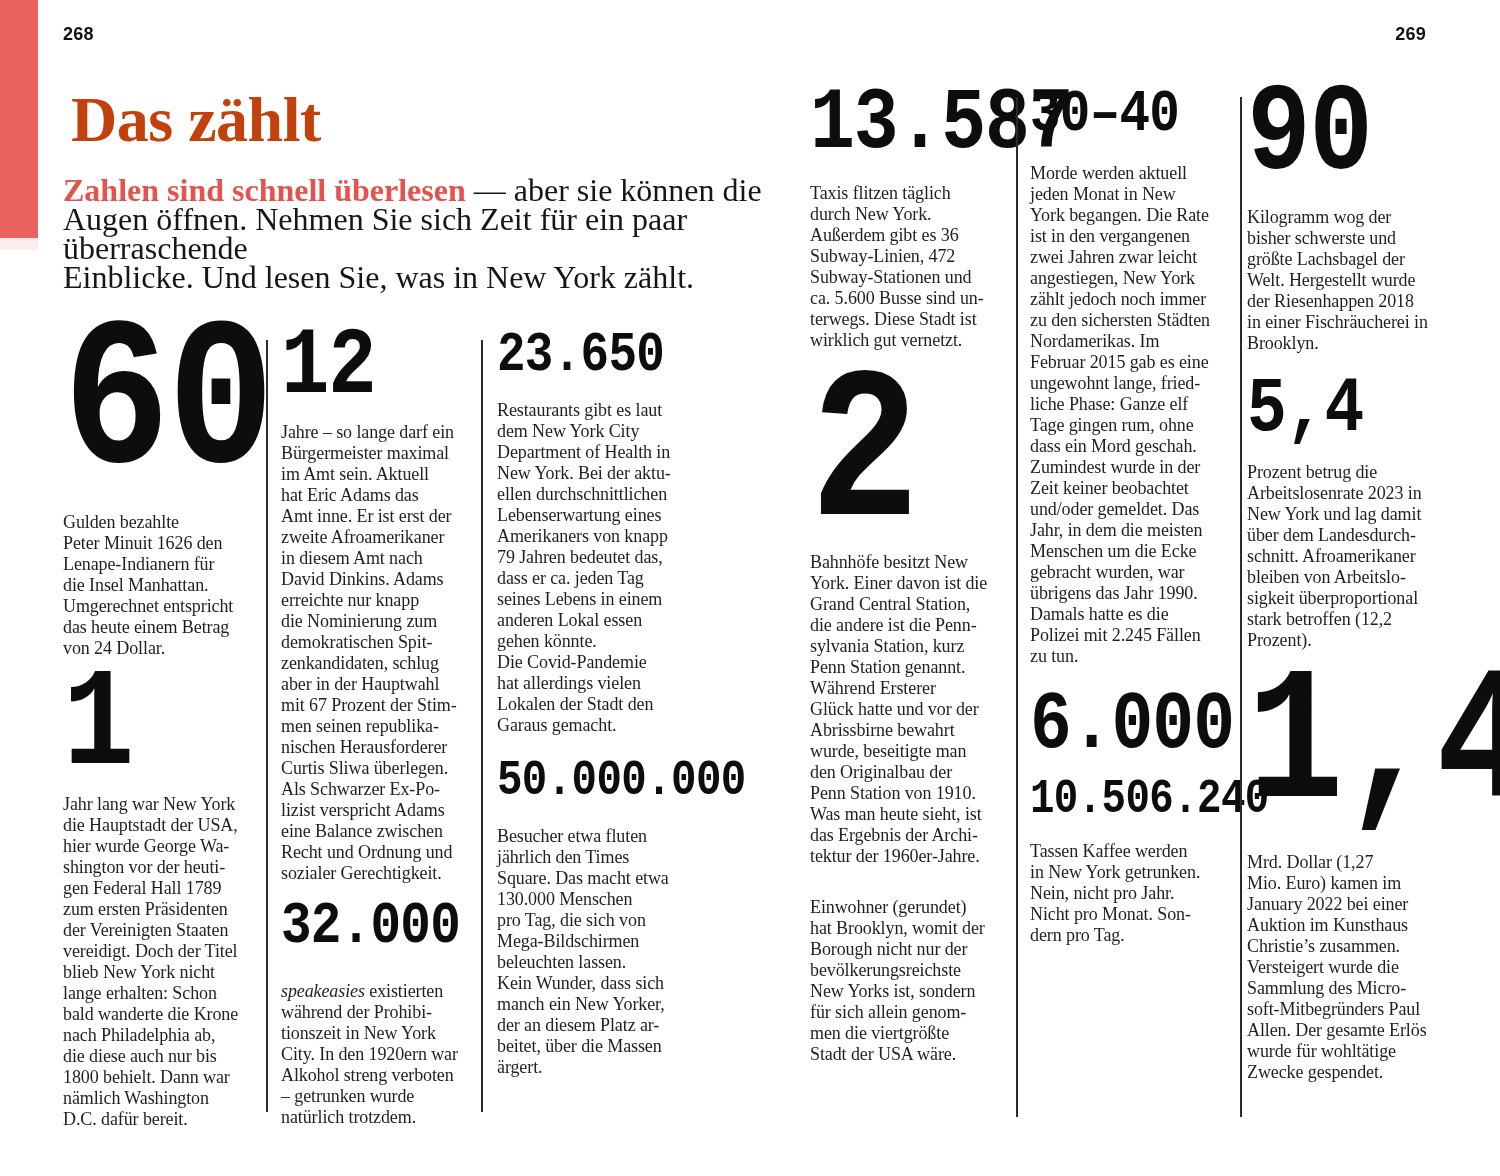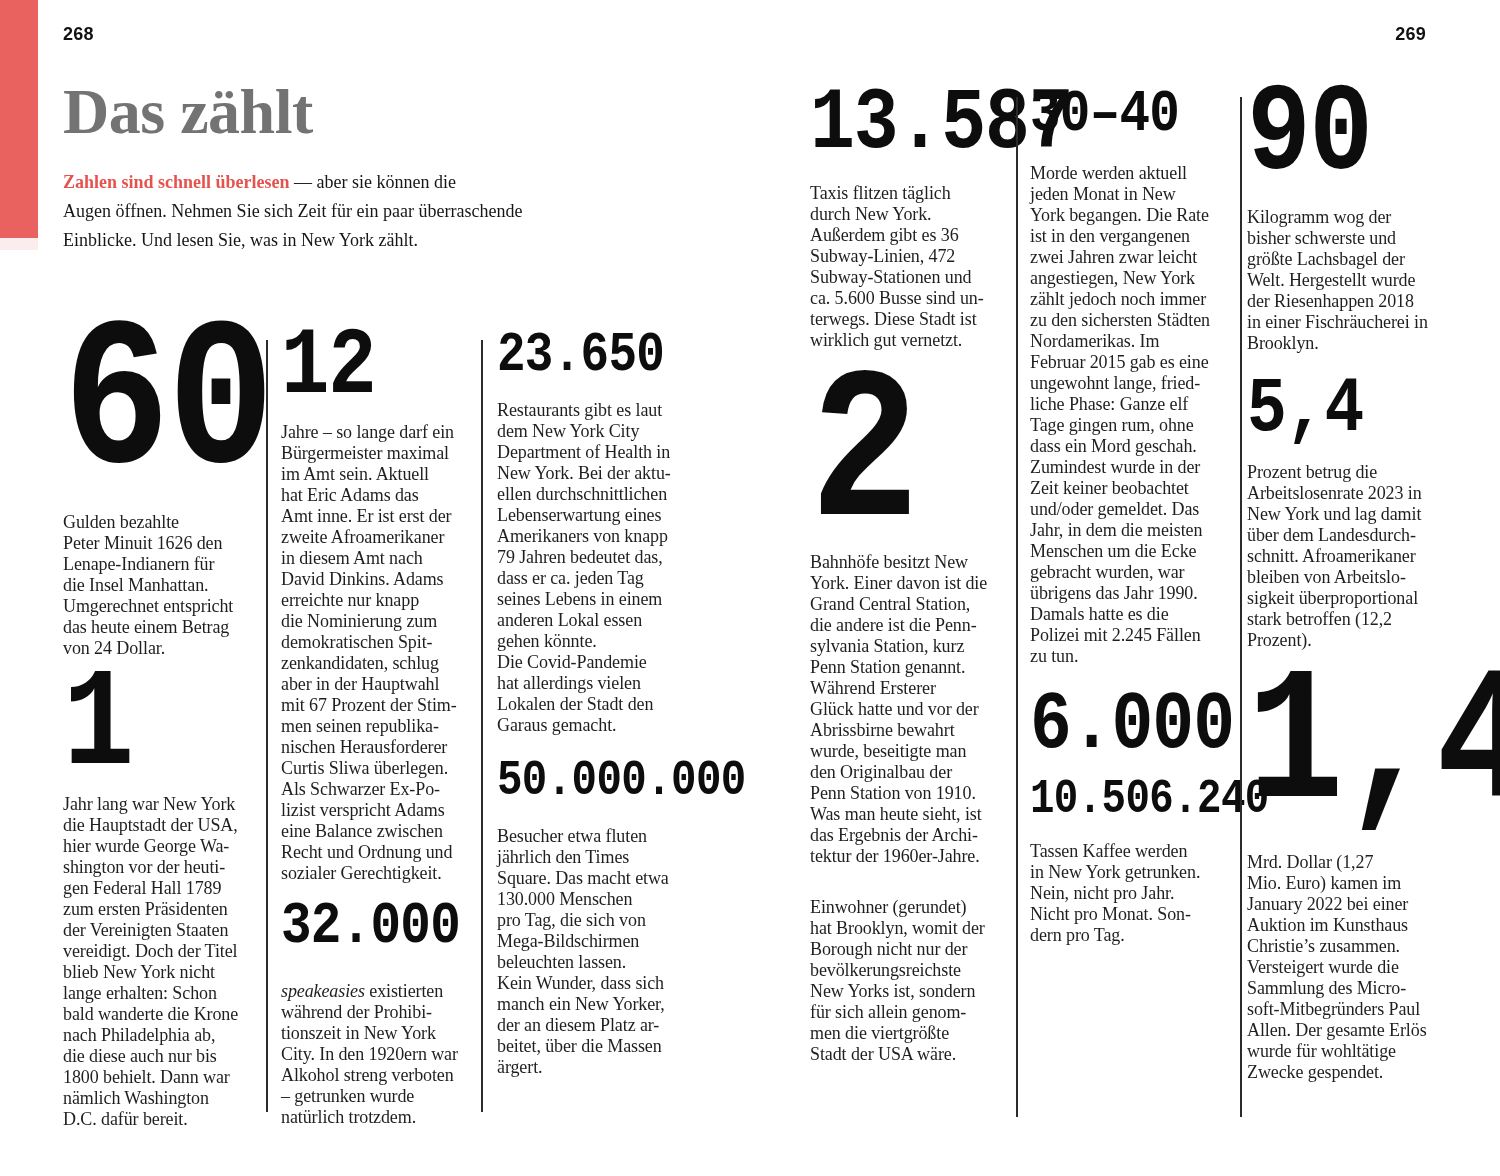--- a/index.html
+++ b/index.html
@@ -8,23 +8,23 @@
     width:1500px;height:1176px;position:relative;background:#ffffff;
     font-family:"Liberation Serif",serif;color:#1d1d1d;overflow:hidden;
   }
   .red-bar{position:absolute;left:0;top:0;width:38px;height:238px;background:#ea625f;}
   .red-bar-fade{position:absolute;left:0;top:238px;width:38px;height:12px;background:#f7d8d6;opacity:.45;}
   .pageno{position:absolute;top:24px;font-family:"Liberation Sans",sans-serif;
     font-weight:bold;font-size:18px;color:#111;letter-spacing:.2px;}
   .pageno.left{left:63px;}
   .pageno.right{right:74px;}
   .header{position:absolute;left:63px;top:80px;width:700px;}
-  h1.title{margin:0;font-size:64px;line-height:1;font-weight:bold;color:#737373;
+  h1.title{margin:8px;font-size:64px;line-height:1;font-weight:bold;color:#c2410c;
     font-family:"Liberation Serif",serif;letter-spacing:-0.5px;}
-  .intro{margin:24px 0 0 0;font-size:18px;line-height:29px;color:#161616;white-space:pre-line;}
+  .intro{margin:24px 0 0 0;font-size:32px;line-height:29px;color:#161616;white-space:pre-line;}
   .intro .hl{color:#e5534f;font-weight:bold;}
   .col{position:absolute;}
   .num{font-weight:bold;color:#0d0d0d;line-height:0.75;margin-top:-0.05em;
     font-family:Liberation Mono, monospace;letter-spacing:-0.015em;white-space:nowrap;}
   .num .nx{display:inline-block;transform:scaleX(0.85);transform-origin:0 50%;}
   p.body{margin:0;font-size:18px;line-height:21px;letter-spacing:-0.1px;color:#1f1f1f;
     white-space:pre-line;}
   p.body .lead{font-style:italic;}
   .vline{position:absolute;width:2px;background:#2b2b2b;}
 </style>

